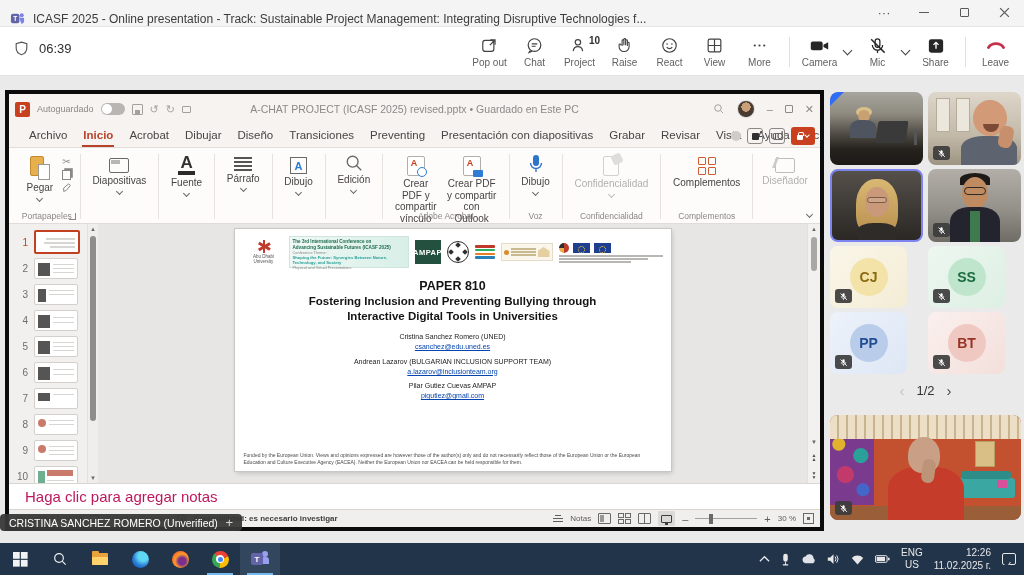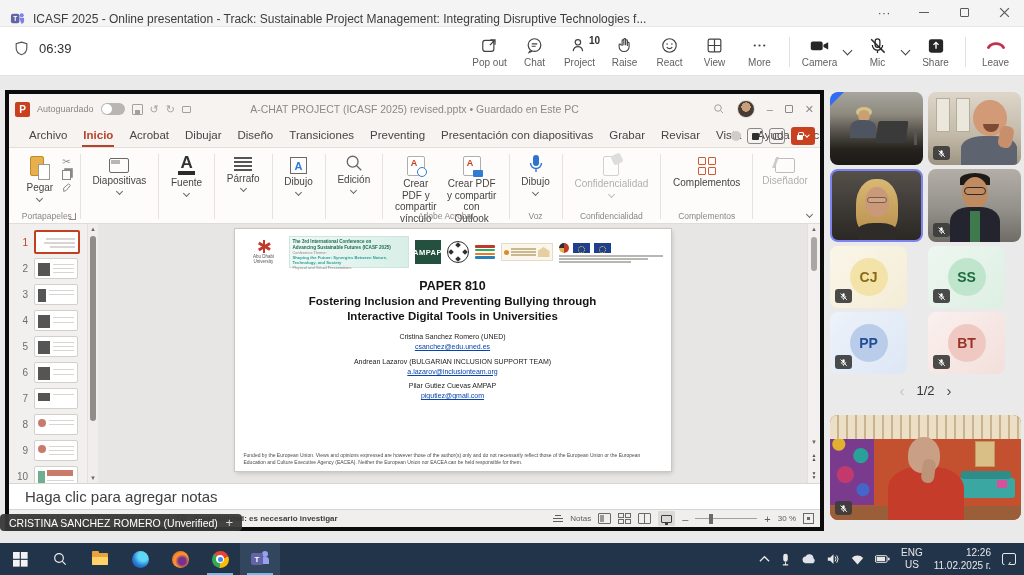--- a/index.html
+++ b/index.html
@@ -149,21 +149,21 @@
   .authors .aname { font-size:7px; color:#222; line-height:1.4; }
   .authors .amail { font-size:7px; color:#0645ad; text-decoration:underline; line-height:1.4; margin-bottom:5px; }
   .slide-footer { position:absolute; bottom:5px; left:9px; right:9px; font-size:5px; color:#4a4a4a; line-height:1.4; }
 
   .vscroll { width:13px; background:#f3f1ef; border-left:1px solid #e2dfdc; position:relative; flex:none; }
   .vs-ar { position:absolute; left:0; right:0; text-align:center; font-size:6px; color:#6a6866; line-height:1; }
   .vs-thumb { position:absolute; top:13px; left:3px; width:6px; height:34px; background:#a9a7a4; border-radius:3px; }
   .vs-dd { position:absolute; left:0; right:0; text-align:center; font-size:5px; color:#4f4d4b; line-height:.8; }
 
   .notes-bar { height:26px; background:#fff; border-top:1px solid #d9d6d3; display:flex; align-items:center; padding-left:16px; flex:none; }
-  .notes-text { font-size:15px; color:#404040; }
+  .notes-text { font-size:15px; color:#be185d; }
 
   .ppt-status { height:18px; background:#f1efed; border-top:1px solid #d7d4d1; display:flex; align-items:center; font-size:8px; color:#5f5c59; padding:0 6px; gap:7px; flex:none; white-space:nowrap; }
   .acc-ic { width:9px; height:9px; border-radius:50%; border:1px solid #5f5c59; position:relative; flex:none; }
   .acc-ic::after { content:""; position:absolute; left:3px; top:2px; width:2px; height:4px; background:#5f5c59; }
   .disp-ic { width:9px; height:7px; border:1px solid #5f5c59; border-radius:1px; flex:none; }
   .status-right { margin-left:auto; display:flex; align-items:center; gap:7px; }
   .notas-ic { width:10px; display:flex; flex-direction:column; gap:1.5px; }
   .notas-ic i { height:1.2px; background:#5f5c59; display:block; }
   .view-ic { width:13px; height:11px; border:1.2px solid #6b6966; border-radius:1px; position:relative; }
   .view-ic.norm::after { content:""; position:absolute; left:1px; top:1px; width:4px; height:7px; background:#9a9895; }

